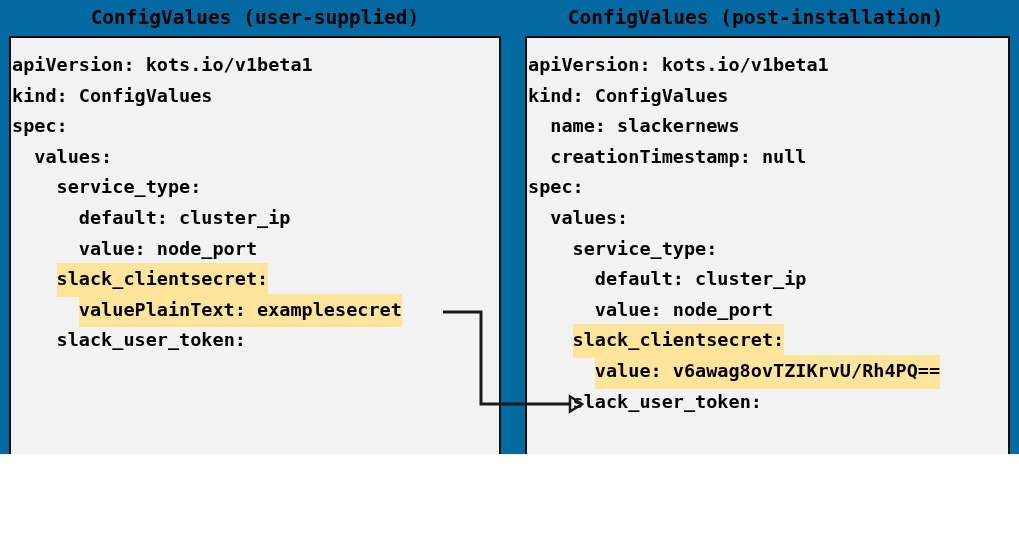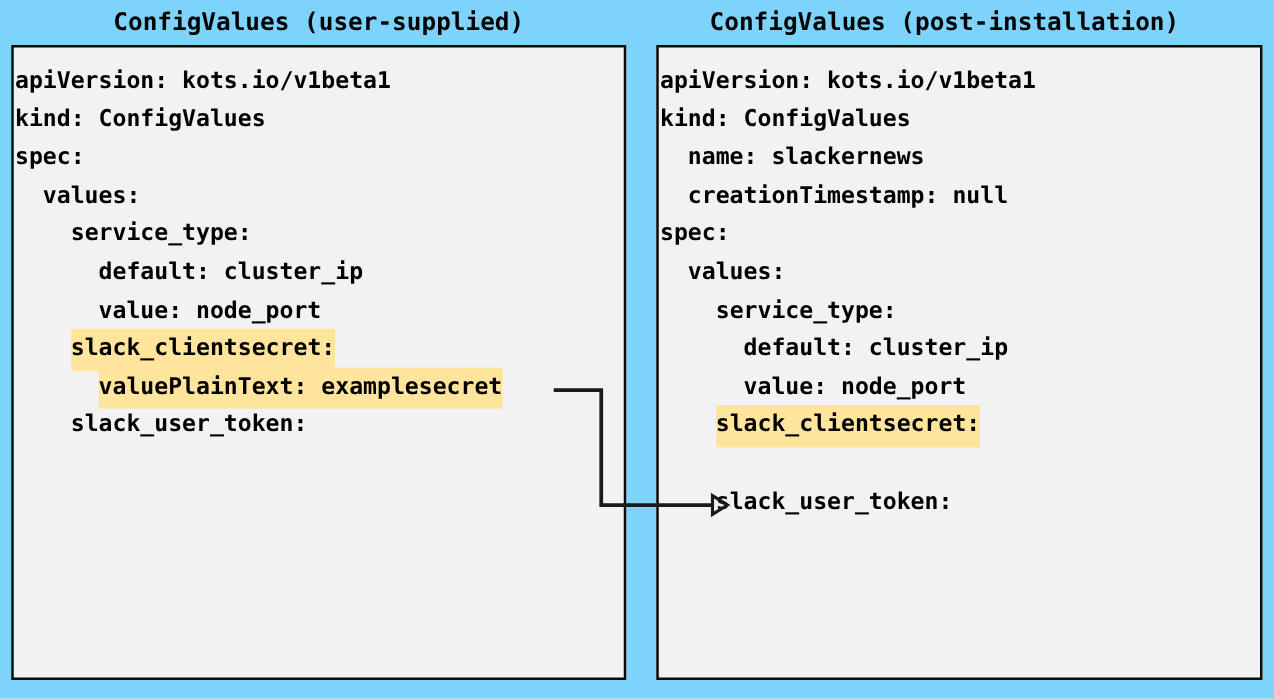--- a/index.html
+++ b/index.html
@@ -3,22 +3,22 @@
 <meta charset="utf-8">
 <style>
   html, body {
     margin: 0;
     padding: 0;
     background: #ffffff;
   }
   #canvas {
     position: relative;
     width: 1019px;
-    height: 559px;
-    background: #7dd3fc;
+    height: 454px;
+    background: #0369a1;
     overflow: hidden;
     font-family: "DejaVu Sans Mono", "Liberation Mono", monospace;
   }
 
   .panel-title {
     position: absolute;
     font-family: "DejaVu Sans Mono", "Liberation Mono", monospace;
     font-size: 19.5px;
     font-weight: bold;
     color: #000000;
@@ -106,21 +106,21 @@
         <div class="code-line"><span></span><span class="seg">apiVersion: kots.io/v1beta1</span></div>
         <div class="code-line"><span></span><span class="seg">kind: ConfigValues</span></div>
         <div class="code-line"><span>  </span><span class="seg">name: slackernews</span></div>
         <div class="code-line"><span>  </span><span class="seg">creationTimestamp: null</span></div>
         <div class="code-line"><span></span><span class="seg">spec:</span></div>
         <div class="code-line"><span>  </span><span class="seg">values:</span></div>
         <div class="code-line"><span>    </span><span class="seg">service_type:</span></div>
         <div class="code-line"><span>      </span><span class="seg">default: cluster_ip</span></div>
         <div class="code-line"><span>      </span><span class="seg">value: node_port</span></div>
         <div class="code-line hl"><span>    </span><span class="seg">slack_clientsecret:</span></div>
-        <div class="code-line hl"><span>      </span></div>
+        <div class="code-line hl"><span>      </span><span class="seg">value: v6awag8ovTZIKrvU/Rh4PQ==</span></div>
         <div class="code-line"><span>    </span><span class="seg">slack_user_token:</span></div>
         <div class="code-line"><span>      </span></div>
       </div>
   </div>
 
   <svg id="connector" viewBox="0 0 1019 559" width="1019" height="559">
     <path d="M 443 312 L 481 312 L 481 404 L 570 404" fill="none" stroke="#1a1a1a" stroke-width="3"></path>
     <path d="M 570 396.5 L 582 404 L 570 411.5 Z" fill="none" stroke="#1a1a1a" stroke-width="2.5" stroke-linejoin="miter"></path>
   </svg>
 

